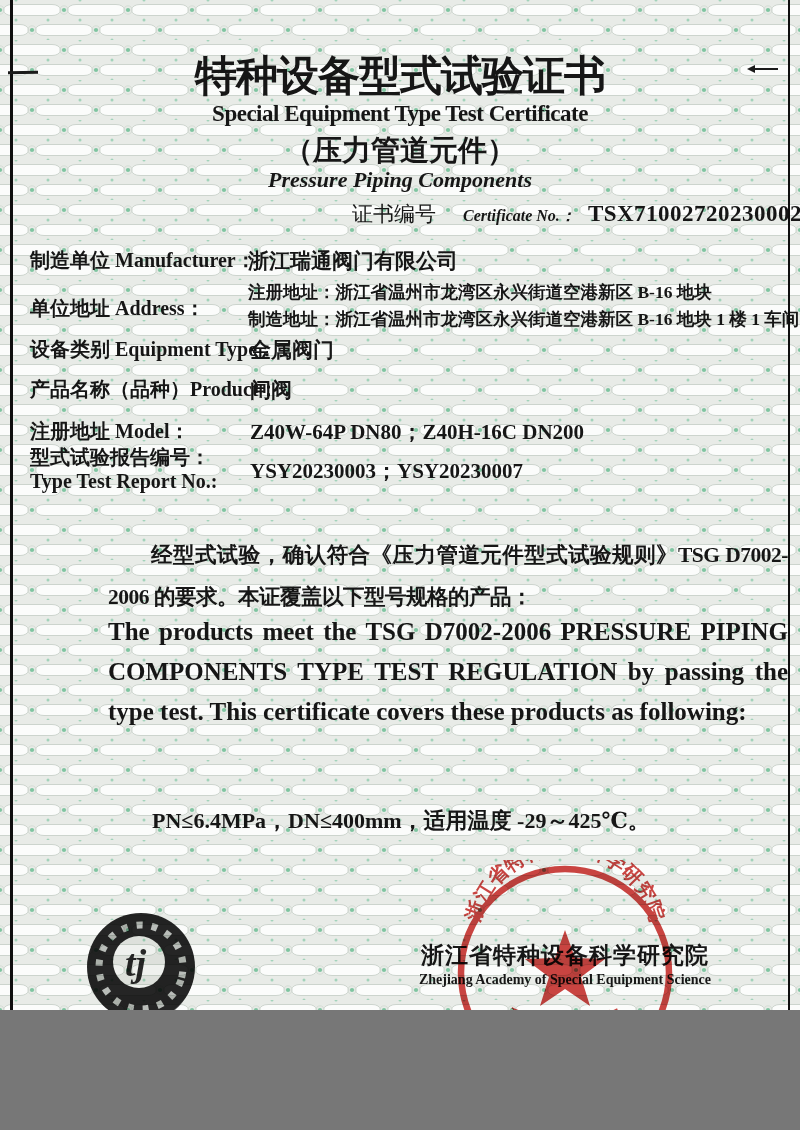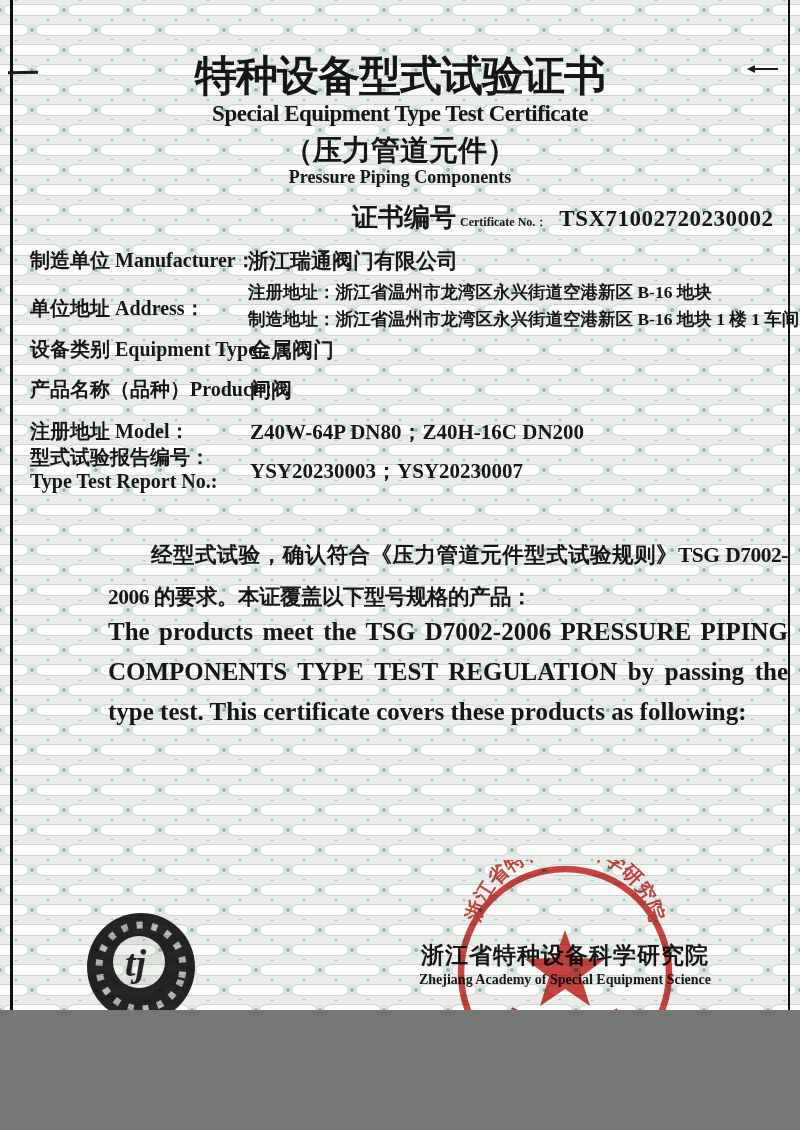--- a/index.html
+++ b/index.html
@@ -20,25 +20,25 @@
   #arrow-artifact::before{
     content:"";position:absolute;left:-7px;top:-3px;
     border-top:4px solid transparent;border-bottom:4px solid transparent;
     border-right:8px solid #1a1a1a;
   }
 
   .centerband{position:absolute;left:40px;width:720px;text-align:center;white-space:nowrap;}
   #title-cn{top:48px;font-size:42px;font-weight:700;letter-spacing:-1px;}
   #title-en{top:101px;font-size:23px;font-weight:700;letter-spacing:-0.5px;}
   #sub-cn{top:131px;font-size:29px;font-weight:700;}
-  #sub-en{top:167px;font-size:18px;font-weight:700;}
+  #sub-en{top:167px;font-size:22px;font-weight:700;font-style:italic;}
 
   .certline{position:absolute;left:352px;top:200px;white-space:nowrap;}
-  .certline .lcn{font-size:26px;font-weight:700;}
-  .certline .len{font-size:12px;font-weight:700;margin-left:0;}
+  .certline .lcn{font-size:21px;font-weight:400;}
+  .certline .len{font-size:16px;font-weight:700;margin-left:23px;font-style:italic;}
   .certline .lval{font-size:23px;font-weight:700;margin-left:8px;letter-spacing:0.5px;}
 
   .flabel{position:absolute;left:30px;font-size:20px;font-weight:700;white-space:nowrap;text-align:center;}
   .fvalue{position:absolute;left:250px;font-size:21px;font-weight:700;white-space:nowrap;}
   .fvalue.small{font-size:17.5px;}
 
   .para{position:absolute;left:88px;width:680px;text-align:justify;margin-left:20px;}
   #para-cn{top:534px;font-size:21.5px;font-weight:700;line-height:42px;text-indent:2em;letter-spacing:-0.5px;}
   #para-en{top:612px;font-size:25px;font-weight:700;line-height:40px;}
   #spec-line{position:absolute;left:152px;top:806px;font-size:22px;font-weight:700;white-space:nowrap;}
@@ -116,20 +116,21 @@
 
     <div class="flabel" style="top:418px">注册地址 Model：</div>
     <div class="fvalue" style="top:418px">Z40W-64P DN80；Z40H-16C DN200</div>
 
     <div class="flabel" style="top:444px">型式试验报告编号：</div>
     <div class="flabel" style="top:470px">Type Test Report No.:</div>
     <div class="fvalue" style="top:457px">YSY20230003；YSY20230007</div>
 
     <div class="para" id="para-cn">经型式试验，确认符合《压力管道元件型式试验规则》TSG D7002-2006 的要求。本证覆盖以下型号规格的产品：</div>
     <div class="para" id="para-en">The products meet the TSG D7002-2006 PRESSURE PIPING COMPONENTS TYPE TEST REGULATION by passing the type test. This certificate covers these products as following:</div>
+    <div id="spec-line">PN≤6.4MPa，DN≤400mm，适用温度 -29～425℃。</div>
 
     <div class="footband" id="org-cn">浙江省特种设备科学研究院</div>
     <div class="footband" id="org-en">Zhejiang Academy of Special Equipment Science</div>
     <div class="footband" id="date-label">Date of Issued</div>
   </div>
 
   <svg id="black-stamp" width="114" height="116" viewBox="0 0 114 116">
     <ellipse cx="57" cy="57" rx="54" ry="54" fill="#141414"></ellipse>
     <ellipse cx="58" cy="59" rx="52" ry="53" fill="#141414" opacity="0.7"></ellipse>
     <circle cx="55" cy="52" r="26" fill="#f2f4f1"></circle>

